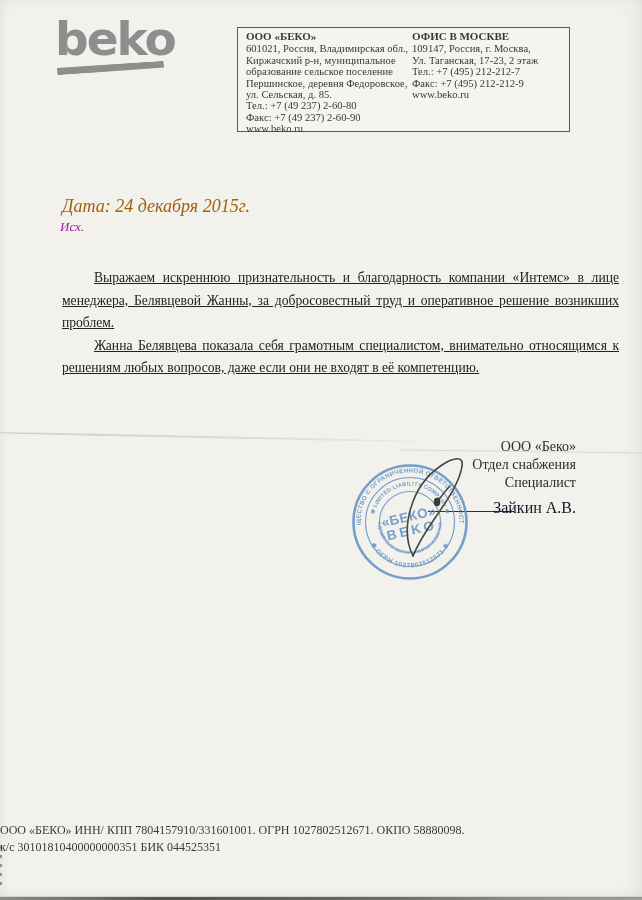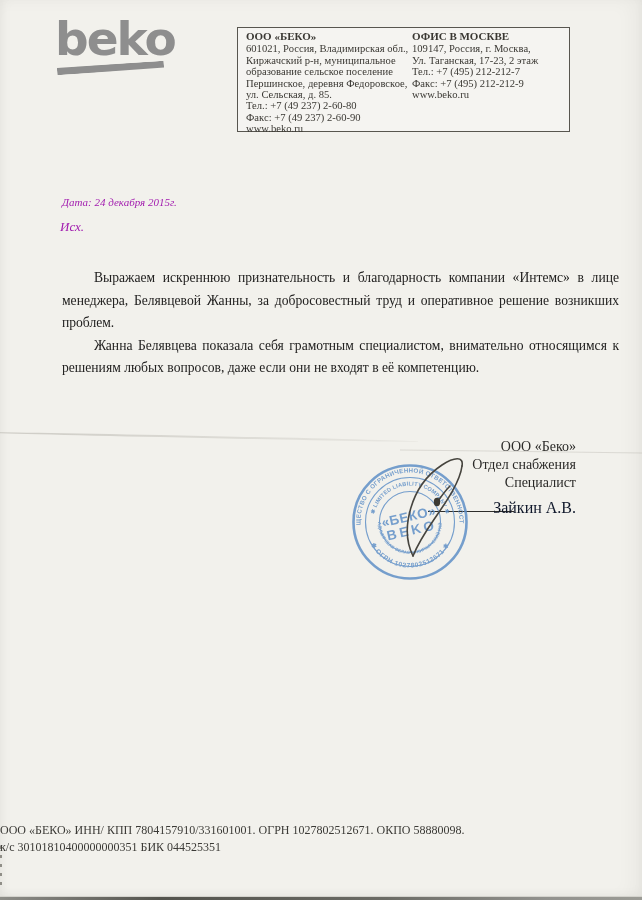--- a/index.html
+++ b/index.html
@@ -27,28 +27,28 @@
     position:absolute;left:237px;top:27px;width:331px;height:103px;
     border:1px solid #58564f;background:rgba(255,255,255,0.25);
     display:flex;
     font-size:10.6px;line-height:11.4px;color:#3a3833;
   }
   .hb-col{padding:3px 2px 0 8px;width:158px;}
   .hb-col.right{width:auto;padding-left:6px;}
   .hb-title{font-weight:bold;font-size:11px;margin-bottom:1px;}
   .hb-line{white-space:nowrap;}
   
-  .date-line{position:absolute;left:62px;top:196px;font-style:italic;font-size:11px;color:#a21caf;}
+  .date-line{position:absolute;left:62px;top:196px;font-style:italic;font-size:18px;color:#a16207;}
   .ref-line{position:absolute;left:60px;top:219px;font-style:italic;font-size:13px;color:#a21caf;}
   
   .letter-body{
     position:absolute;left:62px;top:267px;width:557px;
     font-size:13.6px;line-height:22.5px;text-align:justify;color:#222120;
   }
-  .letter-body p{margin:0;text-indent:32px;}
+  .letter-body p{margin:0;text-indent:32px;text-decoration:underline;}
   
   .sig-block{
     position:absolute;right:66px;top:438px;text-align:right;
     font-size:14px;line-height:17.8px;color:#2b2a28;
   }
   .sig-name{position:absolute;right:66px;top:499px;font-size:16px;color:#0f172a;}
   .sig-line{position:absolute;left:428px;top:511px;width:86px;height:1px;background:#2e2d2b;}
   
   .stamp{position:absolute;left:350px;top:462px;opacity:.84;}
   .handsig{position:absolute;left:380px;top:448px;}

